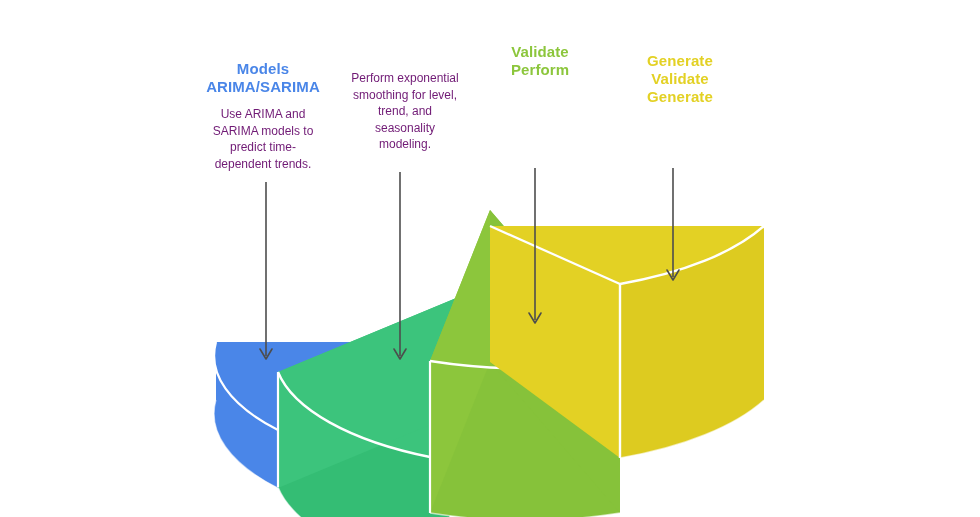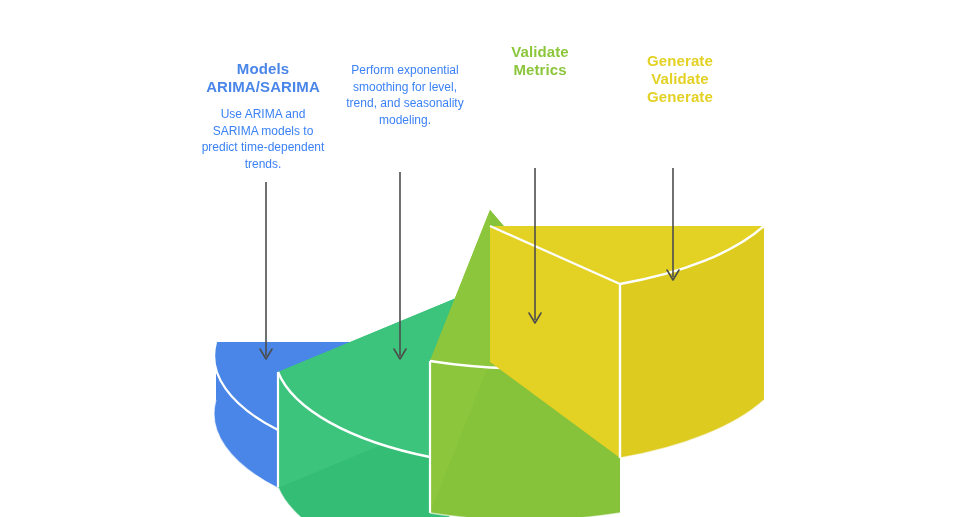--- a/index.html
+++ b/index.html
@@ -33,22 +33,22 @@
     font-weight: bold;
     font-size: 15px;
     line-height: 18px;
     letter-spacing: 0.1px;
     margin: 0 0 10px 0;
   }
 
   .label-desc {
     font-size: 12px;
     line-height: 16.5px;
-    color: #3b82f6;
-    margin: 1px;
+    color: #701a75;
+    margin: 9px;
   }
 
   
   #label-0 { left: 196px; top: 60px; width: 134px; }
   #label-1 { left: 341px; top: 61px; width: 128px; }
   #label-2 { left: 478px; top: 43px; width: 124px; }
   #label-3 { left: 612px; top: 52px; width: 136px; text-align: center; }
 
   #label-2 .label-desc { line-height: 16.5px; }
 
@@ -169,21 +169,21 @@
     <div class="label-desc">Use ARIMA and SARIMA models to predict time-dependent trends.</div>
   </div>
 
   <div class="label-block" id="label-1">
     <div class="label-desc">Perform exponential smoothing for level, trend, and seasonality modeling.</div>
   </div>
 
   <div class="label-block" id="label-2">
     <div class="label-title" style="color:#8cc63c">
       <span>Validate</span><br>
-      <span>Metrics</span>
+      <span>Perform</span>
     </div>
   </div>
 
   <div class="label-block" id="label-3">
     <div class="label-title" style="color:#e3d124">
       <span>Generate</span><br>
       <span>Validate</span><br>
       <span>Generate</span>
     </div>
   </div>

